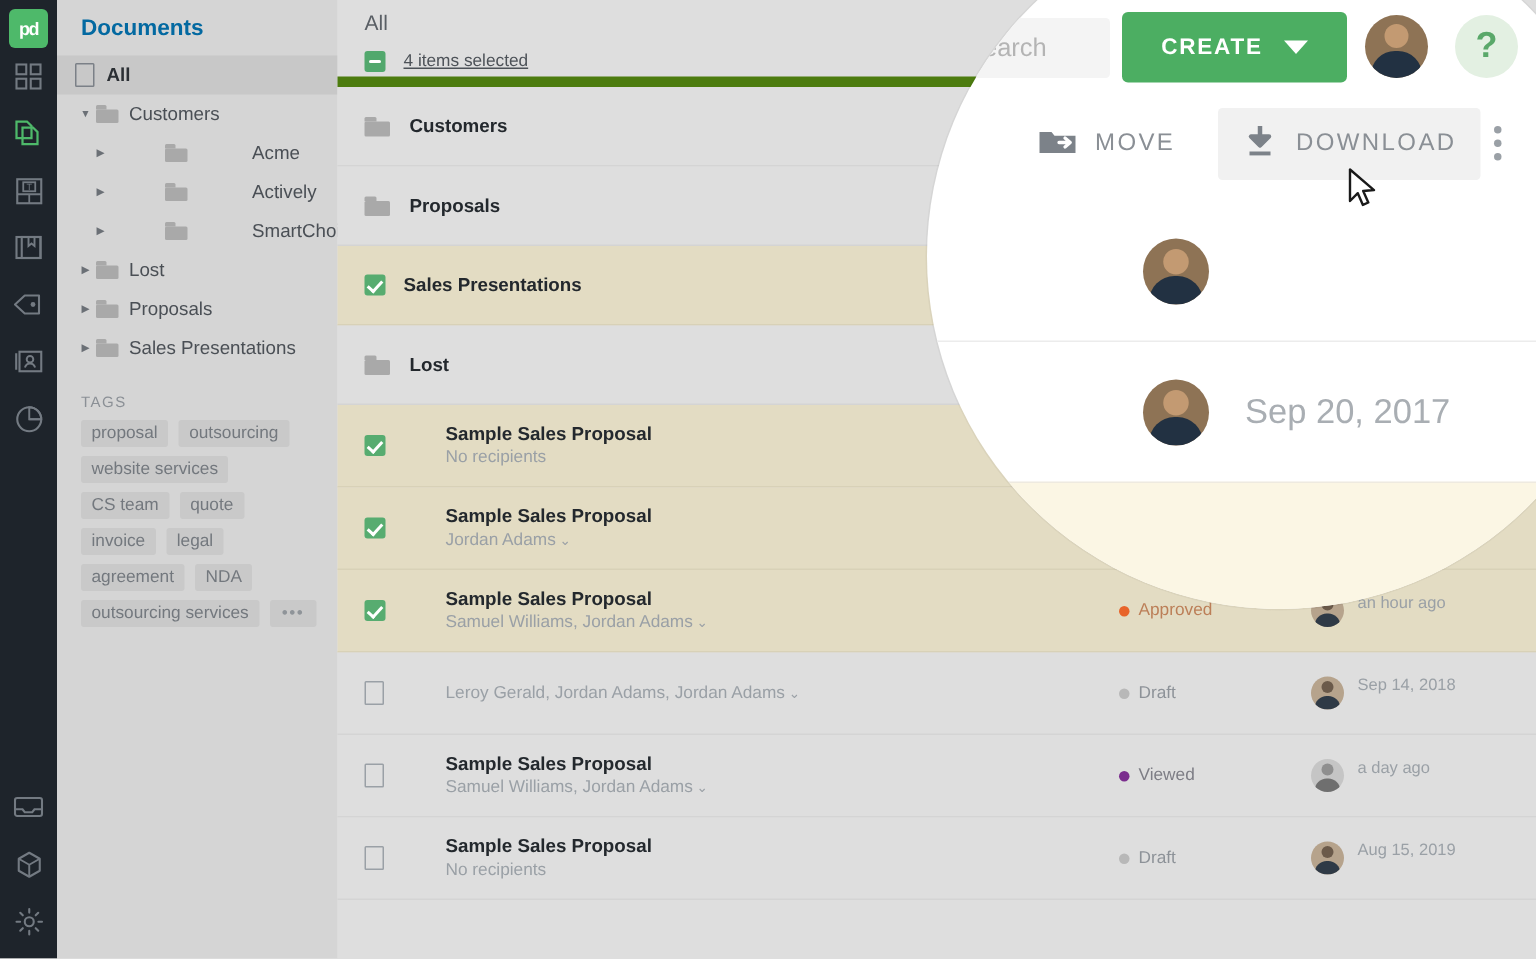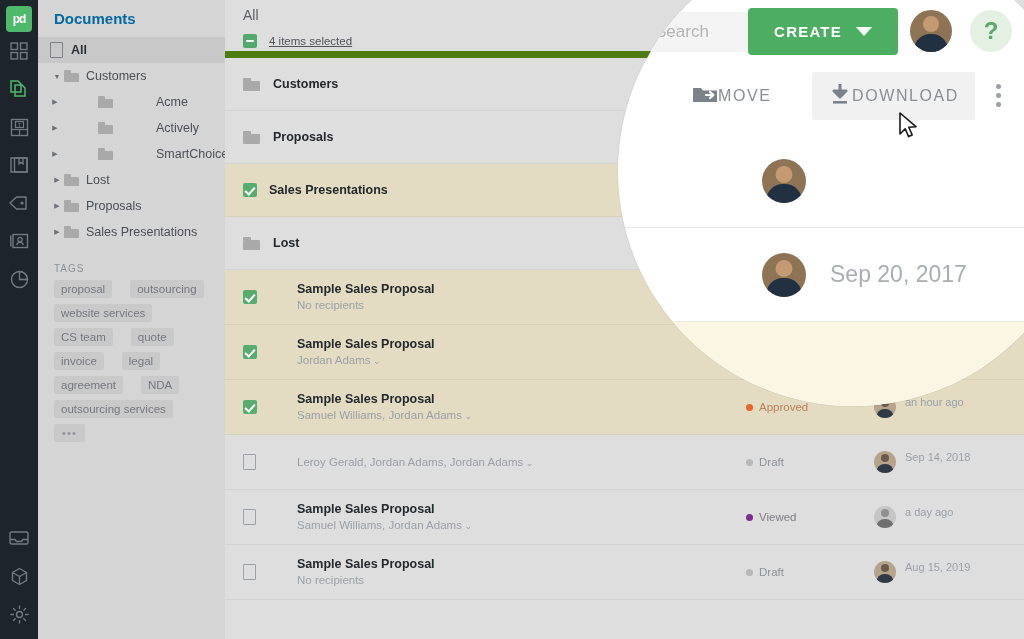--- a/index.html
+++ b/index.html
@@ -59,27 +59,27 @@
     background: #a9a9a9; border-radius: 1px;
   }
   .fold i::before {
     content: ""; position: absolute; left: 0; top: -3px;
     width: 7px; height: 3px; background: #a9a9a9; border-radius: 1px 1px 0 0;
   }
   .docico {
     width: 13px; height: 16px; flex: 0 0 13px; margin-right: 8px;
     border: 1.4px solid #7b8087; border-radius: 1px; background: transparent;
   }
-  .ind1 { padding-left: 10px; gap: 36px; }
+  .ind1 { padding-left: 22px; gap: 36px; }
 
   .tags-head {
     padding: 18px 0 6px 16px;
     font-size: 10px; letter-spacing: 1px; color: #8b9096; font-weight: normal;
   }
-  .tagwrap { padding: 0 10px 0 16px; display: flex; flex-wrap: wrap; gap: 6px 18px; }
+  .tagwrap { padding: 0 10px 0 16px; display: flex; flex-wrap: wrap; gap: 6px 7px; }
   .tag {
     background: #c9c9c9; color: #73787e; border-radius: 2px;
     padding: 3px 7px; font-size: 11.5px; cursor: pointer; white-space: nowrap;
   }
   .tag.more { color: #8f9499; letter-spacing: 1px; padding: 3px 8px; }
 
   
   .main {
     position: absolute; left: 225px; top: 0; right: 0; height: 639px;
     background: #dedede;
@@ -173,21 +173,21 @@
     background: #ffffff; overflow: hidden;
     box-shadow: 0 0 0 1px rgba(0,0,0,0.04);
   }
   .mag-inner { position: absolute; left: 0; top: 0; width: 470px; height: 470px; }
 
   .mag-topbar {
     position: absolute; left: 0; top: 64px; width: 470px; height: 64px;
     display: flex; align-items: center;
   }
   .search {
-    position: absolute; left: 23px; top: 12px;
+    position: absolute; left: 12px; top: 12px;
     width: 110px; height: 40px; background: #f4f4f4; border-radius: 3px;
     display: flex; align-items: center; padding-left: 14px;
     font-size: 17px; color: #b4b4b4;
   }
   .createbtn {
     position: absolute; left: 130px; top: 8px;
     width: 150px; height: 47px; background: #4cae62; border-radius: 4px;
     display: flex; align-items: center; justify-content: center; gap: 14px;
     color: #fff; font-size: 15px; font-weight: bold; letter-spacing: 1.2px;
     cursor: pointer;
@@ -214,21 +214,21 @@
     width: 42px; height: 42px; border-radius: 50%;
     background: #e3f0e2; color: #5aa86a;
     display: flex; align-items: center; justify-content: center;
     font-size: 24px; font-weight: bold; cursor: pointer;
   }
 
   .mag-actionbar {
     position: absolute; left: 0; top: 128px; width: 470px; height: 64px;
   }
   .act {
-    position: absolute; display: flex; align-items: center; gap: 0;
+    position: absolute; display: flex; align-items: center; gap: 12px;
     height: 48px; padding: 0 16px; border-radius: 3px;
     font-size: 16px; letter-spacing: 1.6px; color: #8a8f95; cursor: pointer;
   }
   .act.move { left: 58px; top: 8px; }
   .act.download { left: 194px; top: 8px; background: #f1f1f1; }
   .kebab {
     position: absolute; left: 378px; top: 20px;
     display: flex; flex-direction: column; gap: 4px; cursor: pointer;
   }
   .kebab span { width: 5px; height: 5px; border-radius: 50%; background: #9aa0a6; }

